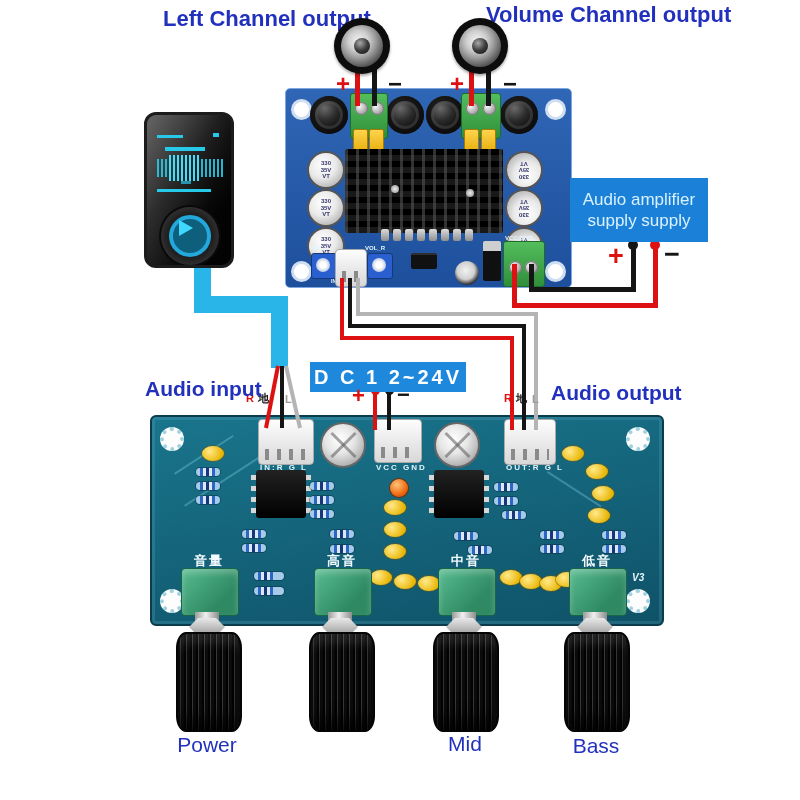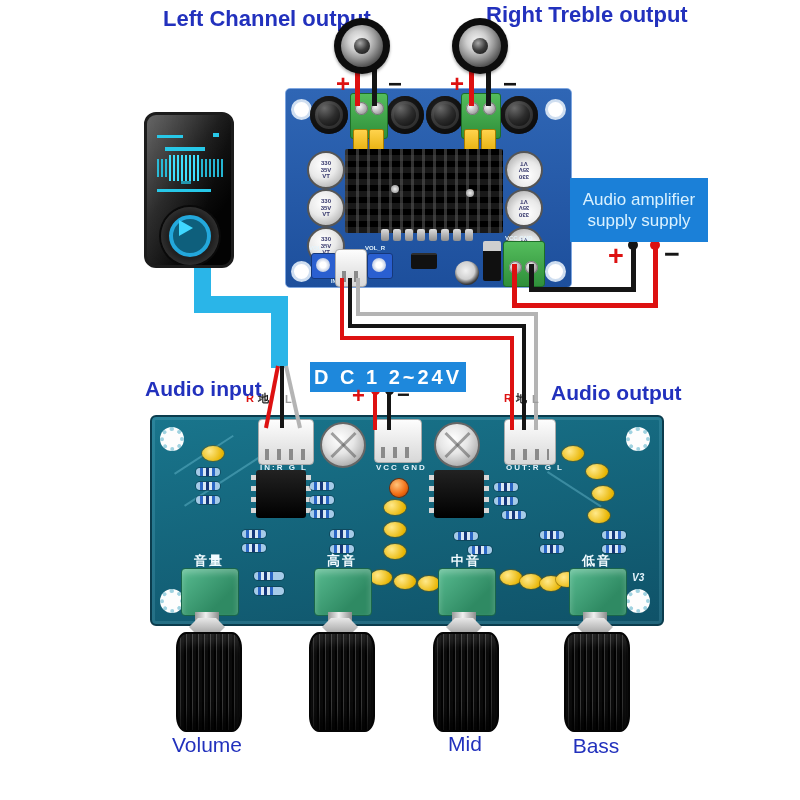--- a/index.html
+++ b/index.html
@@ -108,21 +108,21 @@
     background:#0e5f7c;border:4px solid #23a8dc;box-sizing:border-box;}
   .dpad .play{position:absolute;left:18px;top:13px;width:0;height:0;
     border-left:14px solid #3fd8ff;border-top:8px solid transparent;border-bottom:8px solid transparent;}
 </style>
 </head>
 <body>
 
 <div id="canvas">
 
   <div class="h" style="left:163px;top:6px;">Left Channel output</div>
-  <div class="h" style="left:486px;top:2px;">Right Treble output</div>
+  <div class="h" style="left:486px;top:2px;">Volume Channel output</div>
 
   <div class="amp" style="left:285px;top:88px;width:285px;height:198px;">
     <div class="holeA" style="left:5px;top:10px;"></div>
     <div class="holeA" style="left:259px;top:10px;"></div>
     <div class="holeA" style="left:5px;top:172px;"></div>
     <div class="holeA" style="left:259px;top:172px;"></div>
 
     <div class="inductor" style="left:24px;top:7px;"></div>
     <div class="inductor" style="left:100px;top:7px;"></div>
     <div class="inductor" style="left:140px;top:7px;"></div>
@@ -378,17 +378,17 @@
   <div class="pinlbl pr" style="left:246px;top:392px;">R</div>
   <div class="pinlbl pb" style="left:258px;top:392px;">地</div>
   <div class="pinlbl pg" style="left:285px;top:393px;">L</div>
   <div class="pinlbl pr" style="left:504px;top:392px;">R</div>
   <div class="pinlbl pb" style="left:516px;top:392px;">地</div>
   <div class="pinlbl pg" style="left:532px;top:393px;">L</div>
 
   <div class="h" style="left:551px;top:381px;font-size:21px;">Audio output</div>
   <div class="h" style="left:145px;top:377px;font-size:21px;">Audio input</div>
 
-  <div class="knoblbl" style="left:142px;top:733px;">Volume</div>
+  <div class="knoblbl" style="left:142px;top:733px;">Power</div>
   <div class="knoblbl" style="left:400px;top:732px;">Mid</div>
   <div class="knoblbl" style="left:531px;top:734px;">Bass</div>
 
 </div>
 
 </body></html>

